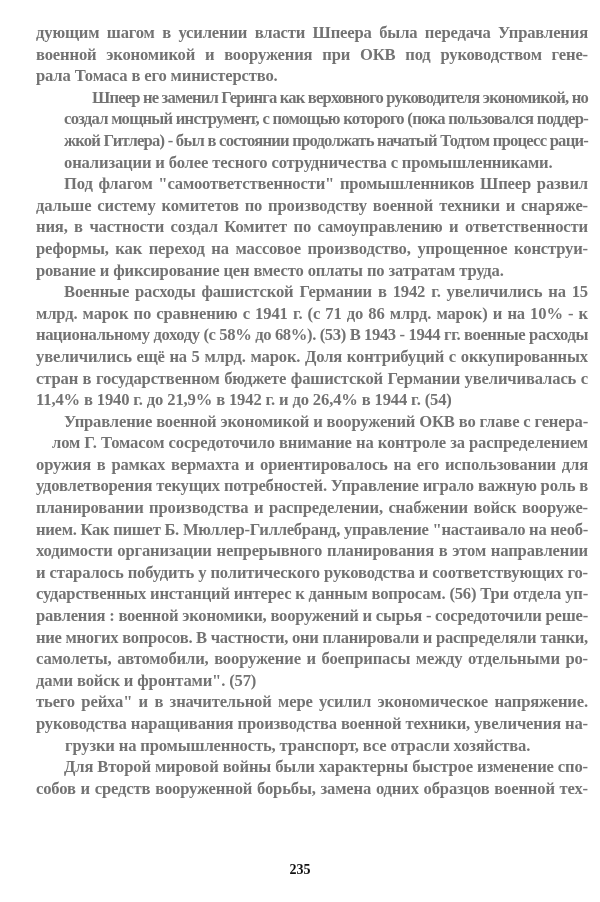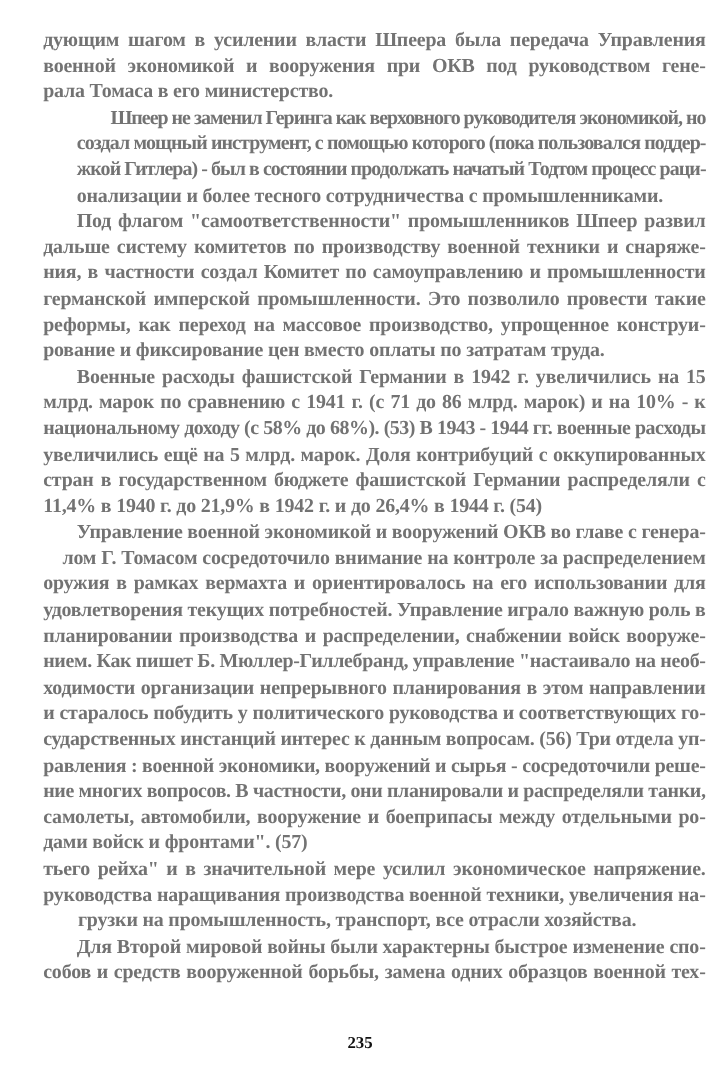--- a/index.html
+++ b/index.html
@@ -44,31 +44,30 @@
   </p>
   <p class="indent">
     <span class="line" style="padding-left: 28px; white-space: normal; letter-spacing: -0.815812px;">Шпеер не заменил Геринга как верховного руководителя экономикой, но</span>
     <span class="line" style="white-space: normal; letter-spacing: -0.727232px;">создал мощный инструмент, с помощью которого (пока пользовался поддер-</span>
     <span class="line" style="white-space: normal; letter-spacing: -0.767518px;">жкой Гитлера) - был в состоянии продолжать начатый Тодтом процесс раци-</span>
     <span class="line last" style="white-space: normal;">онализации и более тесного сотрудничества с промышленниками.</span>
   </p>
   <p>
     <span class="line" style="padding-left: 28px; white-space: normal;">Под флагом "самоответственности" промышленников Шпеер развил</span>
     <span class="line" style="white-space: normal;">дальше систему комитетов по производству военной техники и снаряже-</span>
-    <span class="line" style="white-space: normal;">ния, в частности создал Комитет по самоуправлению и промышленности</span>
-    <span class="line" style="white-space: normal;">германской имперской промышленности. Это позволило провести такие</span>
+    <span class="line" style="white-space: normal;">ния, в частности создал Комитет по самоуправлению и ответственности</span>
     <span class="line" style="white-space: normal;">реформы, как переход на массовое производство, упрощенное конструи-</span>
     <span class="line last" style="white-space: normal;">рование и фиксирование цен вместо оплаты по затратам труда.</span>
   </p>
   <p>
     <span class="line" style="padding-left: 28px; white-space: normal;">Военные расходы фашистской Германии в 1942 г. увеличились на 15</span>
     <span class="line" style="white-space: normal;">млрд. марок по сравнению с 1941 г. (с 71 до 86 млрд. марок) и на 10% - к</span>
     <span class="line" style="white-space: normal; letter-spacing: -0.3725px;">национальному доходу (с 58% до 68%). (53) В 1943 - 1944 гг. военные расходы</span>
     <span class="line" style="white-space: normal;">увеличились ещё на 5 млрд. марок. Доля контрибуций с оккупированных</span>
-    <span class="line" style="white-space: normal;">стран в государственном бюджете фашистской Германии распределяли с</span>
+    <span class="line" style="white-space: normal;">стран в государственном бюджете фашистской Германии увеличивалась с</span>
     <span class="line last" style="white-space: normal;">11,4% в 1940 г. до 21,9% в 1942 г. и до 26,4% в 1944 г. (54)</span>
   </p>
   <p>
     <span class="line" style="padding-left: 28px; white-space: normal; letter-spacing: -0.166346px;">Управление военной экономикой и вооружений ОКВ во главе с генера-</span>
     <span class="line" style="white-space: normal; margin-left: 16px;">лом Г. Томасом сосредоточило внимание на контроле за распределением</span>
     <span class="line" style="white-space: normal;">оружия в рамках вермахта и ориентировалось на его использовании для</span>
     <span class="line" style="white-space: normal; letter-spacing: -0.186535px;">удовлетворения текущих потребностей. Управление играло важную роль в</span>
     <span class="line" style="white-space: normal;">планировании производства и распределении, снабжении войск вооруже-</span>
     <span class="line" style="white-space: normal; letter-spacing: -0.267754px;">нием. Как пишет Б. Мюллер-Гиллебранд, управление "настаивало на необ-</span>
     <span class="line" style="white-space: normal;">ходимости организации непрерывного планирования в этом направлении</span>

